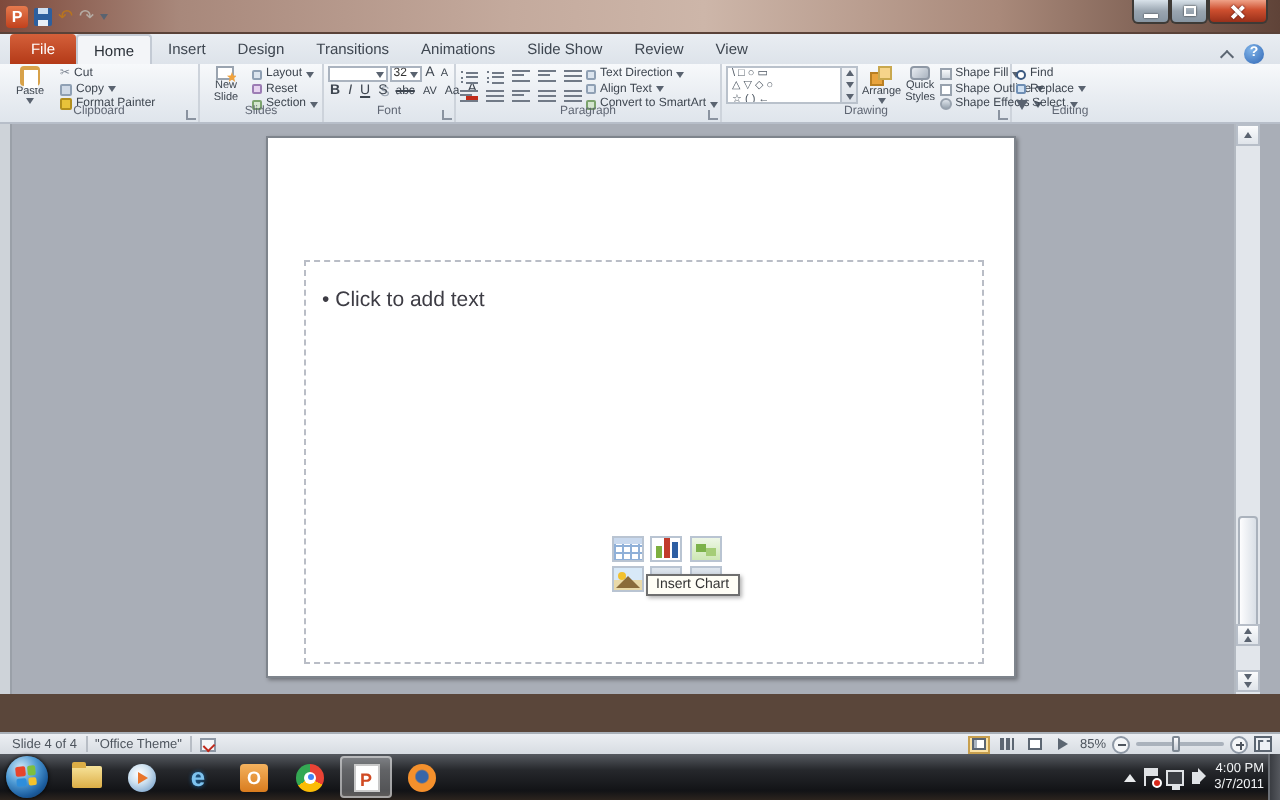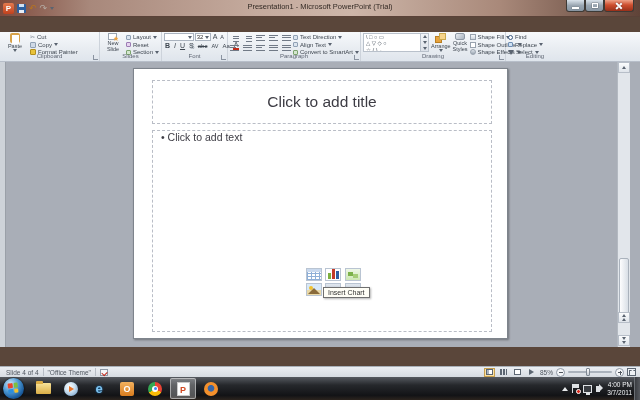--- a/index.html
+++ b/index.html
@@ -87,21 +87,21 @@
   .fill-sq{width:6px;height:6px;background:linear-gradient(#f7f9fb,#cfd6de);border:1px solid #98a2ae;display:inline-block;}
 
   
   #canvas{left:0;top:62px;width:640px;height:285px;background:#a9aeb7;}
   #left-sliver{left:0;top:62px;width:6px;height:285px;background:#ced3d9;border-right:1px solid #9aa0a8;}
   #slide{left:133px;top:68px;width:375px;height:271px;background:#fff;border:1px solid #7e848c;box-shadow:1px 1px 2px rgba(0,0,0,.35);}
   .placeholder{position:absolute;border:1.5px dashed #b9bdc6;}
   #title-ph{left:18px;top:11px;width:340px;height:44px;display:flex;align-items:center;justify-content:center;}
   #title-ph span{font-size:15.5px;color:#3d3c44;}
   #body-ph{left:18px;top:61px;width:340px;height:202px;}
-  #body-text{position:absolute;left:8px;top:0;font-size:10.5px;color:#3d3c44;}
+  #body-text{position:absolute;left:8px;top:13px;font-size:10.5px;color:#3d3c44;}
   #content-icons{position:absolute;left:153px;top:137px;width:56px;display:grid;grid-template-columns:repeat(3,1fr);gap:2px;}
   .cicon{width:16px;height:13px;border:1px solid #b9c4d2;background:#f2f6fa;position:relative;}
   .ci-table{background:
     linear-gradient(#c9d9ee,#c9d9ee) 0 0/16px 3px no-repeat,
     repeating-linear-gradient(90deg,#8fb0d8 0 1px,transparent 1px 4px),
     repeating-linear-gradient(#8fb0d8 0 1px,transparent 1px 3.5px),#fff;}
   .ci-chart{background:#fff;}
   .ci-chart i{position:absolute;bottom:1px;width:3px;}
   .ci-chart .b1{left:2px;height:6px;background:#7daf3f;}
   .ci-chart .b2{left:6px;height:10px;background:#c23b2a;}
@@ -183,37 +183,51 @@
 <div id="screen">
 
   <div id="titlebar" class="abs">
     <div id="qat" class="abs">
       <span class="ppt-appicon">P</span>
       <span class="floppy"></span>
       <span class="qat-glyph">↶</span>
       <span class="qat-glyph dis">↷</span>
       <span class="caret"></span>
     </div>
-    <div class="abs winttl">Presentation1 - Microsoft PowerPoint (Trial)</div>
     <div id="winbtns" class="abs">
       <div class="winbtn">
           <span class="glyph-min"></span>
         </div>
       <div class="winbtn">
           <span class="glyph-restore"></span>
         </div>
       <div class="winbtn close">
           <span class="glyph-x">
             <i></i>
             <b></b>
           </span>
         </div>
     </div>
   </div>
 
+  <div id="tabrow" class="abs">
+    <div class="filetab">File</div>
+    <div class="tab active">Home</div>
+    <div class="tab">Insert</div>
+    <div class="tab">Design</div>
+    <div class="tab">Transitions</div>
+    <div class="tab">Animations</div>
+    <div class="tab">Slide Show</div>
+    <div class="tab">Review</div>
+    <div class="tab">View</div>
+    <div id="tab-right">
+      <span class="collapse-caret"></span>
+      <span class="help-circle">?</span>
+    </div>
+  </div>
 
   <div id="ribbon" class="abs">
 
     <div class="group" style="width:100px">
       <div class="bigbtn">
         <span class="clipboard-icon"></span>
         <span>Paste</span>
         <span class="caret"></span>
       </div>
       <div class="col" style="padding-top:1px">
@@ -393,23 +407,20 @@
       </div>
       <div class="grp-label">Editing</div>
     </div>
     <div style="flex:1"></div>
   </div>
 
   <div id="canvas" class="abs"></div>
   <div id="left-sliver" class="abs"></div>
 
   <div id="slide" class="abs">
-    <div id="title-ph" class="placeholder">
-      <span>Click to add title</span>
-    </div>
     <div id="body-ph" class="placeholder">
       <div id="body-text">
         <span>•</span>
         <span>Click to add text</span>
       </div>
       <div id="content-icons">
         <span class="cicon ci-table"></span>
         <span class="cicon ci-chart">
             <i class="b1"></i>
             <i class="b2"></i>

